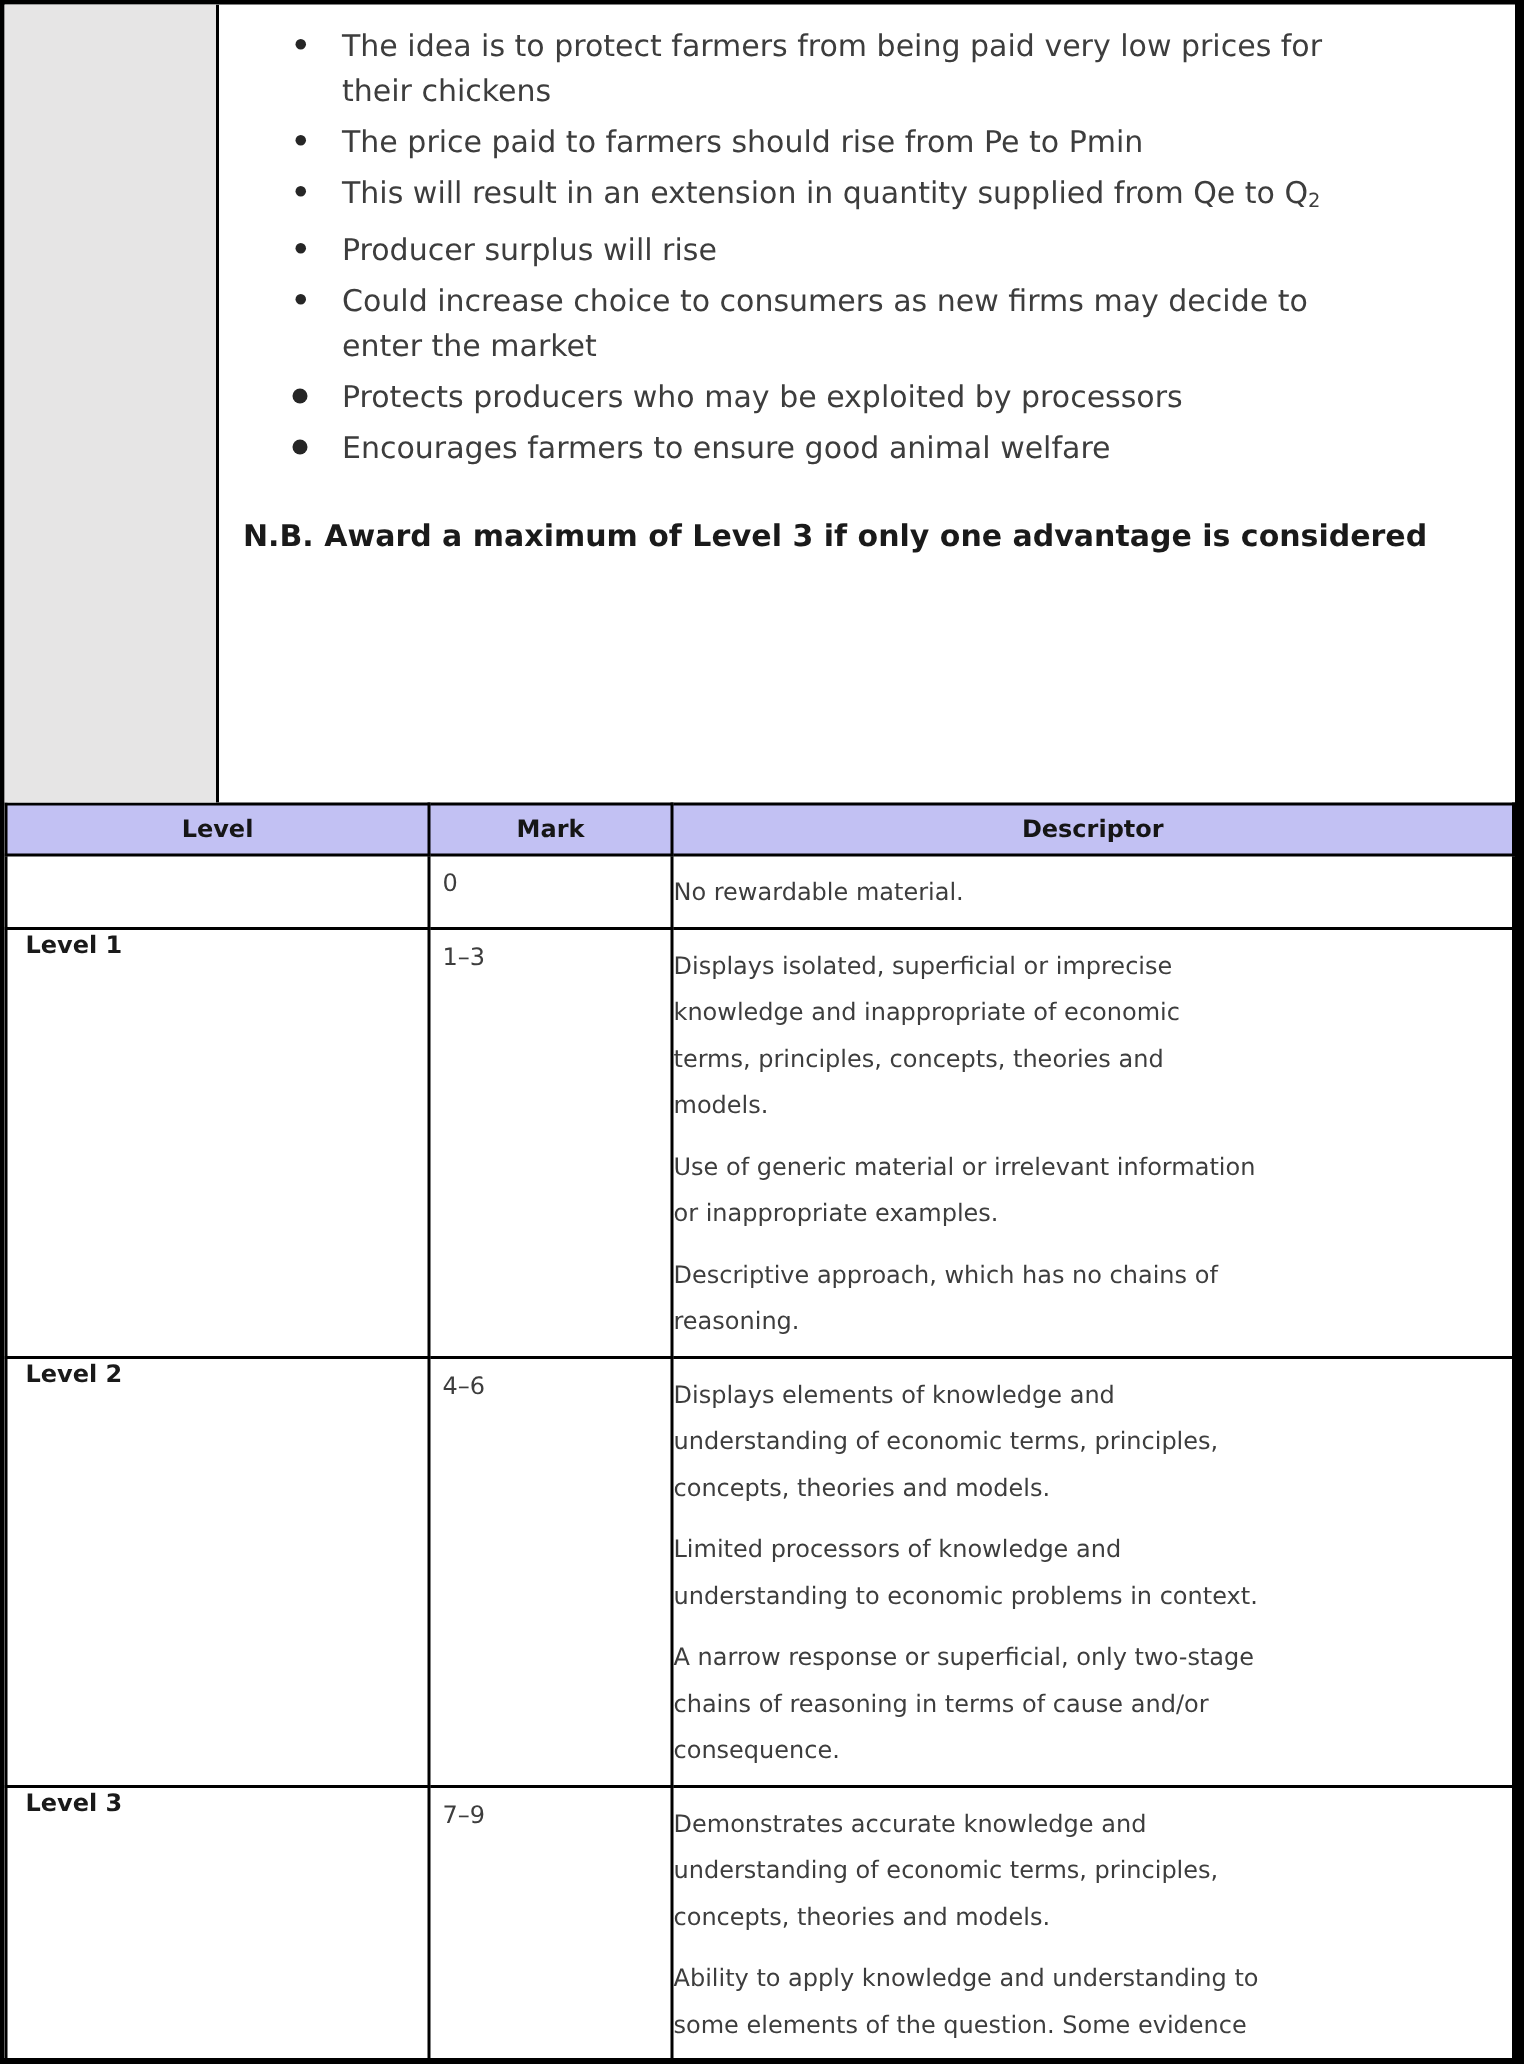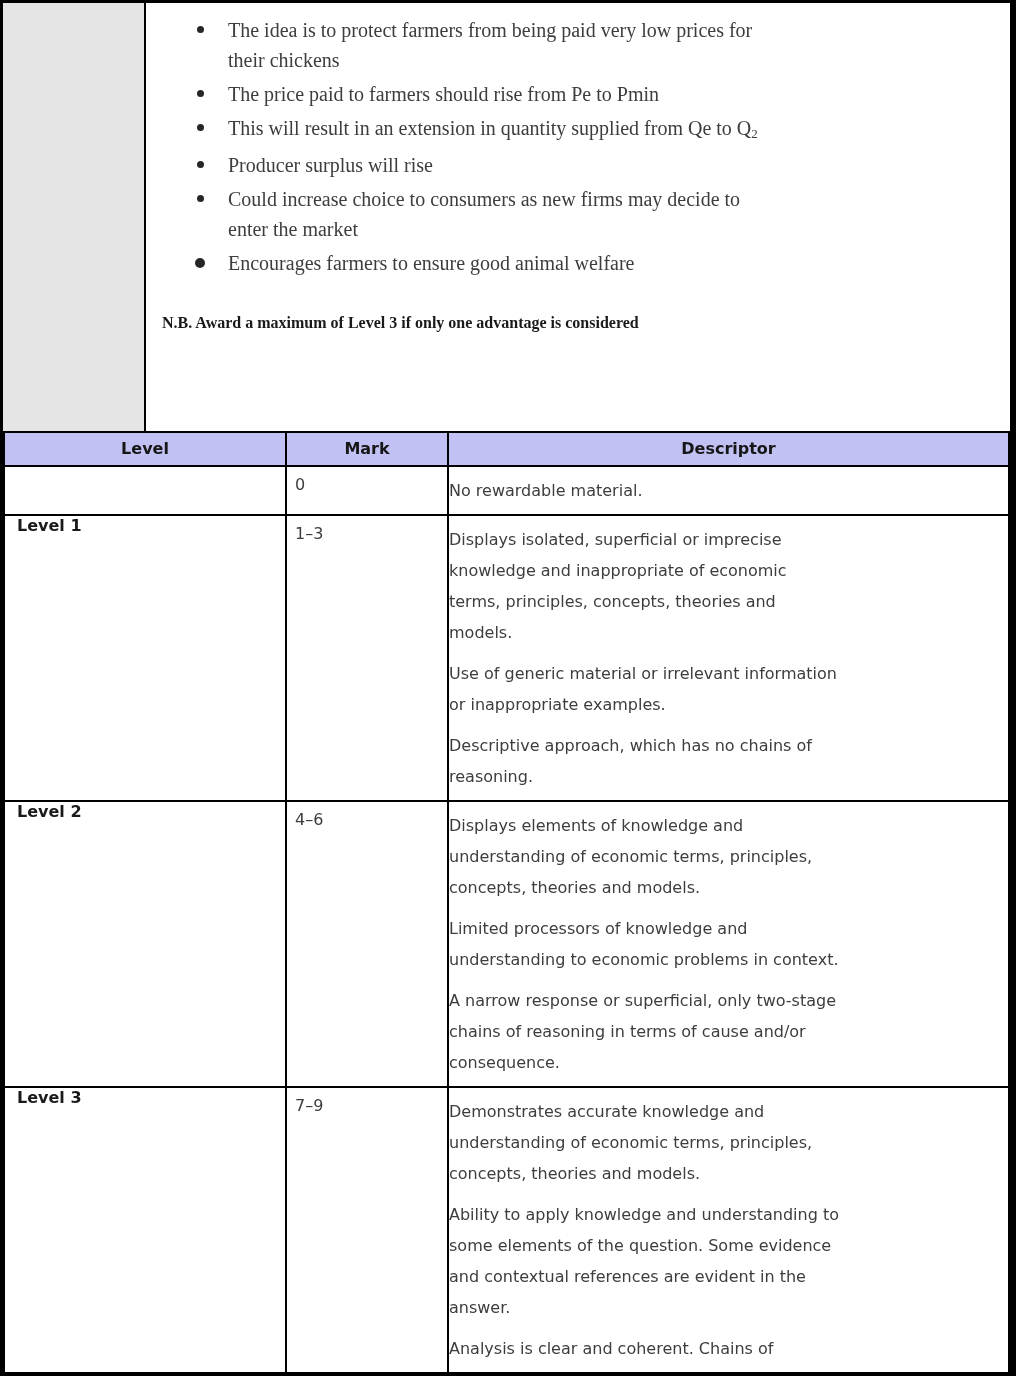--- a/index.html
+++ b/index.html
@@ -25,23 +25,22 @@
     border-top:3px solid var(--border);
     border-left:3px solid var(--border);
     border-right:6px solid var(--border);
     border-bottom:4px solid var(--border);
     overflow:hidden;
   }
 
   
   .upper{
     display:flex;
-    height:428px;
+    height:532px;
     width:100%;
-    font-family:Liberation Serif, serif;
   }
   .side-cell{
     width:143px;
     flex:0 0 143px;
     background:var(--side-cell-bg);
     border-right:2px solid var(--border);
   }
   .answer-cell{
     flex:1;
     padding:12px 20px 0 16px;
@@ -79,21 +78,21 @@
     vertical-align:baseline;
     position:relative;
     top:3px;
   }
   .notes{
     margin-top:29px;
   }
   .notes p{
     font-weight:bold;
     color:var(--bold-text);
-    font-size:16px;
+    font-size:20px;
     line-height:31px;
   }
 
   
   table.levels{
     width:100%;
     border-collapse:collapse;
     table-layout:fixed;
   }
   table.levels th,
@@ -143,20 +142,21 @@
     <div class="side-cell"></div>
     <div class="answer-cell">
       <ul class="bullets">
         <li><span data-bind="upper.bullets.0">The idea is to protect farmers from being paid very low prices for
 their chickens</span></li>
         <li><span data-bind="upper.bullets.1">The price paid to farmers should rise from Pe to Pmin</span></li>
         <li><span data-bind="upper.bullets.2">This will result in an extension in quantity supplied from Qe to Q</span><sub class="subscript" data-bind="upper.q2_subscript">2</sub></li>
         <li><span data-bind="upper.bullets.3">Producer surplus will rise</span></li>
         <li><span data-bind="upper.bullets.5">Could increase choice to consumers as new firms may decide to
 enter the market</span></li>
+        <li class="big-bullet"><span data-bind="upper.bullets.6">Protects producers who may be exploited by processors</span></li>
         <li class="big-bullet"><span data-bind="upper.bullets.7">Encourages farmers to ensure good animal welfare</span></li>
       </ul>
       <div class="notes">
         <p data-bind="upper.notes.0">N.B. Award a maximum of Level 3 if only one advantage is considered</p>
       </div>
     </div>
   </div>
 
   <table class="levels">
     <colgroup>

